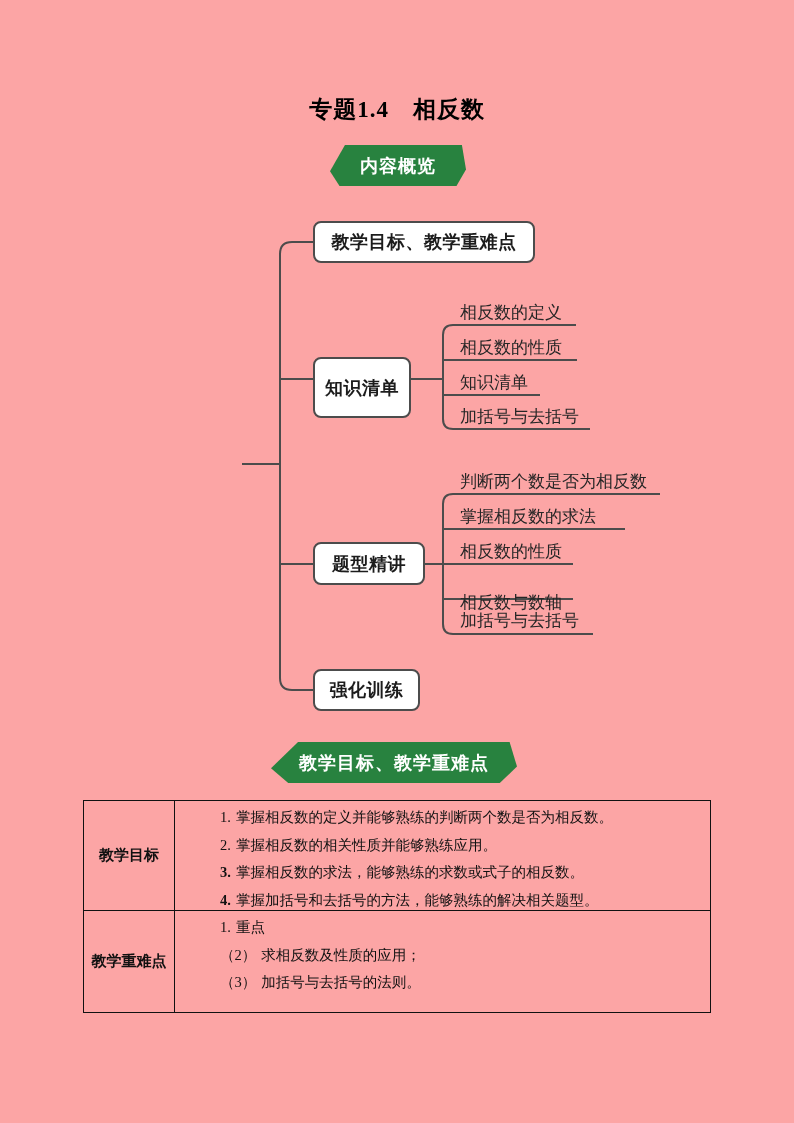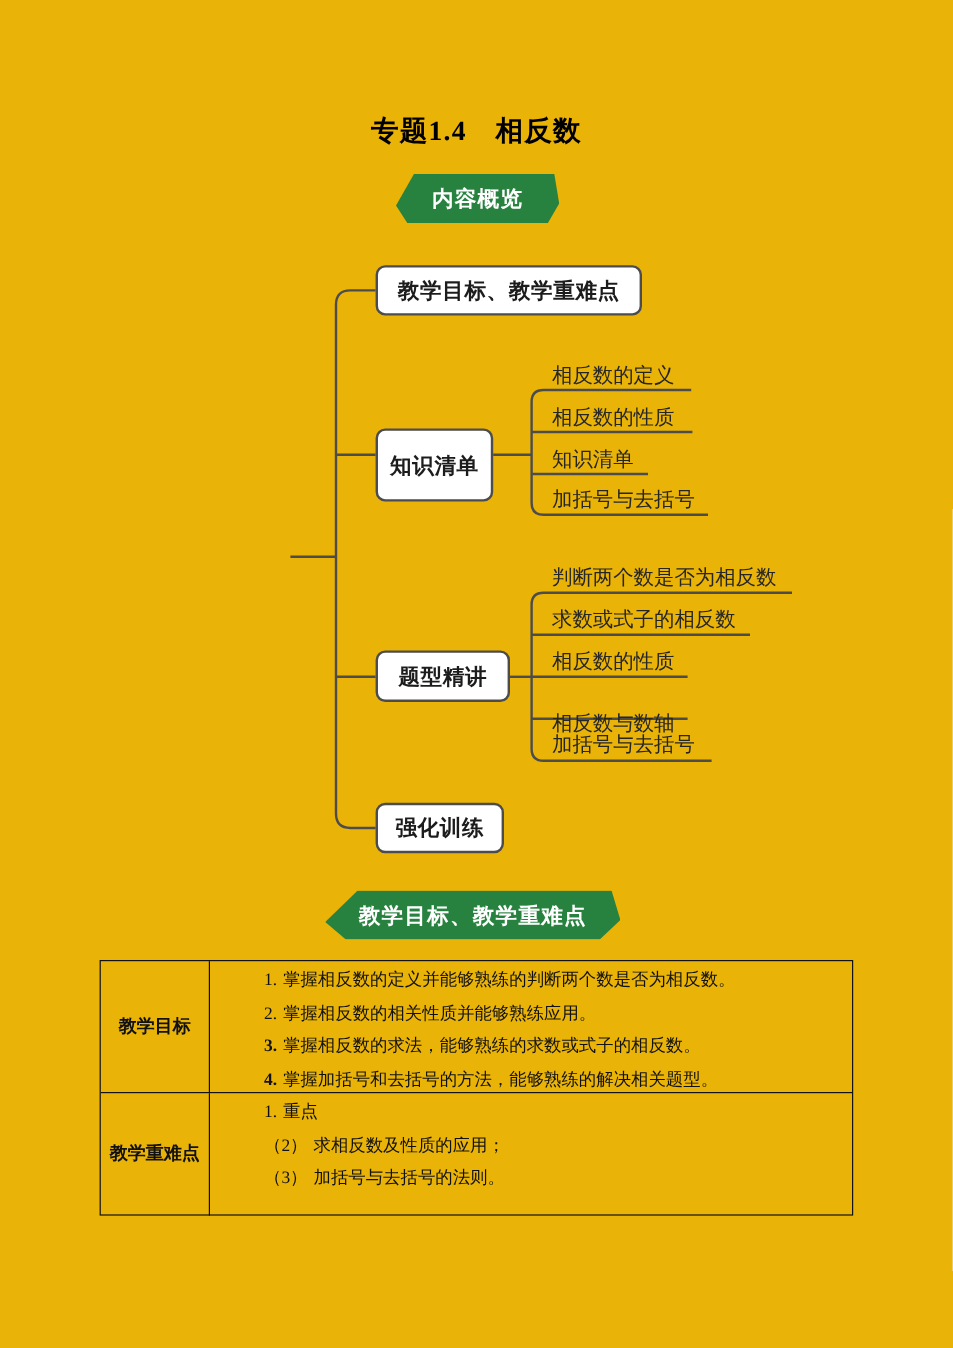--- a/index.html
+++ b/index.html
@@ -1,17 +1,17 @@
 <!DOCTYPE html>
 <html><head>
 <meta charset="utf-8">
 <style>
   html,body{margin:0;padding:0;background:#fff;}
   #page{
-    position:relative;width:794px;height:1123px;margin:0 auto;background:#eab308;
+    position:relative;width:794px;height:1123px;margin:0 auto;background:#fca5a5;
     font-family:"Liberation Sans","DejaVu Sans",sans-serif;color:#1d1d1d;overflow:hidden;
   }
   
   .doc-title{
     position:absolute;left:0;top:94px;width:100%;text-align:center;
     font-family:"Liberation Serif","DejaVu Serif",serif;font-weight:700;font-size:23px;color:#000;
     letter-spacing:1px;
   }
   
   .ribbon{
@@ -99,21 +99,21 @@
   <div class="mm-box b2">知识清单</div>
   <div class="mm-box b3">题型精讲</div>
   <div class="mm-box b4">强化训练</div>
 
   <div class="mm-leaf k1">相反数的定义</div>
   <div class="mm-leaf k2">相反数的性质</div>
   <div class="mm-leaf k3">知识清单</div>
   <div class="mm-leaf k4">加括号与去括号</div>
 
   <div class="mm-leaf t1">判断两个数是否为相反数</div>
-  <div class="mm-leaf t2">求数或式子的相反数</div>
+  <div class="mm-leaf t2">掌握相反数的求法</div>
   <div class="mm-leaf t3">相反数的性质</div>
   <div class="mm-leaf t4">相反数与数轴</div>
   <div class="mm-leaf t5">加括号与去括号</div>
 
   <div class="ribbon wide">
     <span>教学目标、教学重难点</span>
   </div>
 
   <div class="gtable">
     <div class="trow r1">

